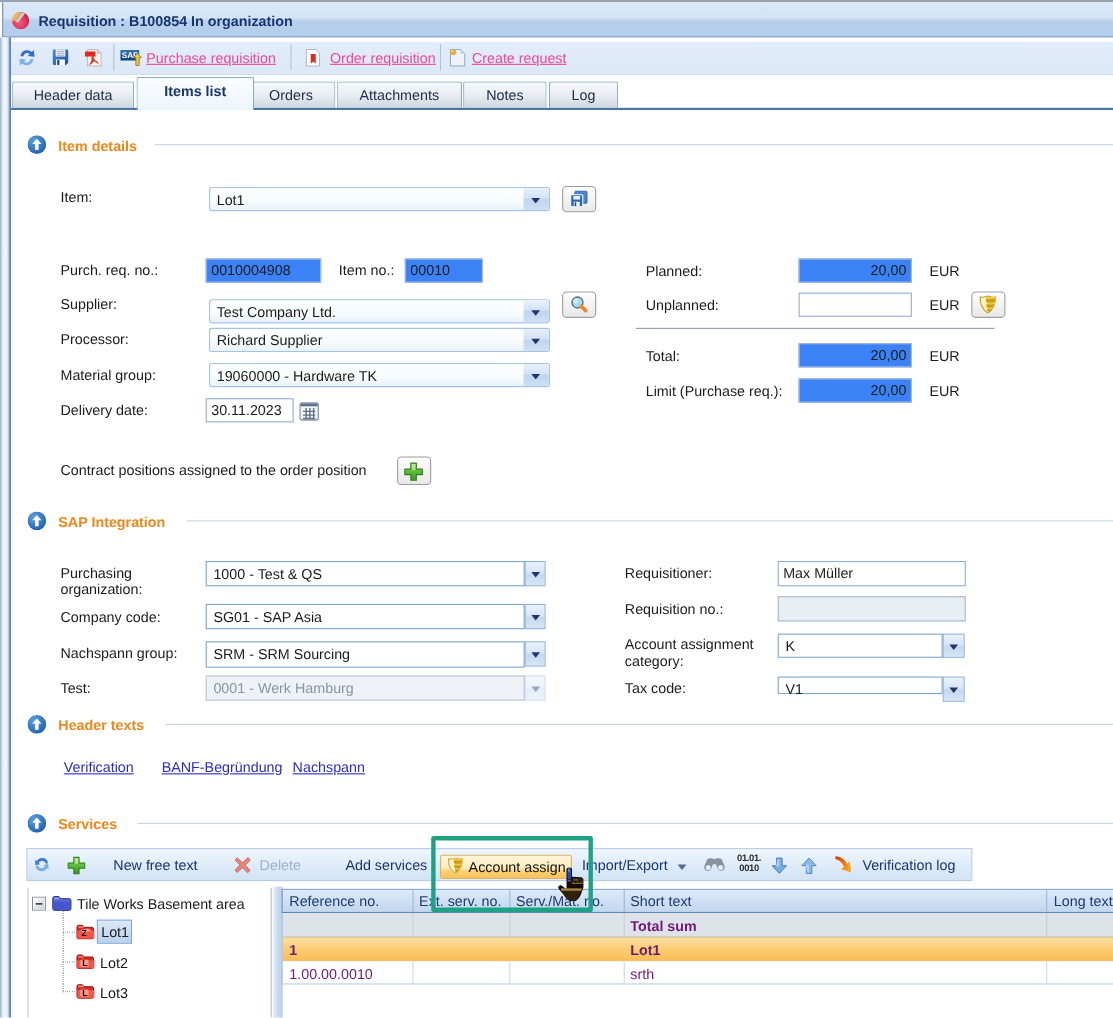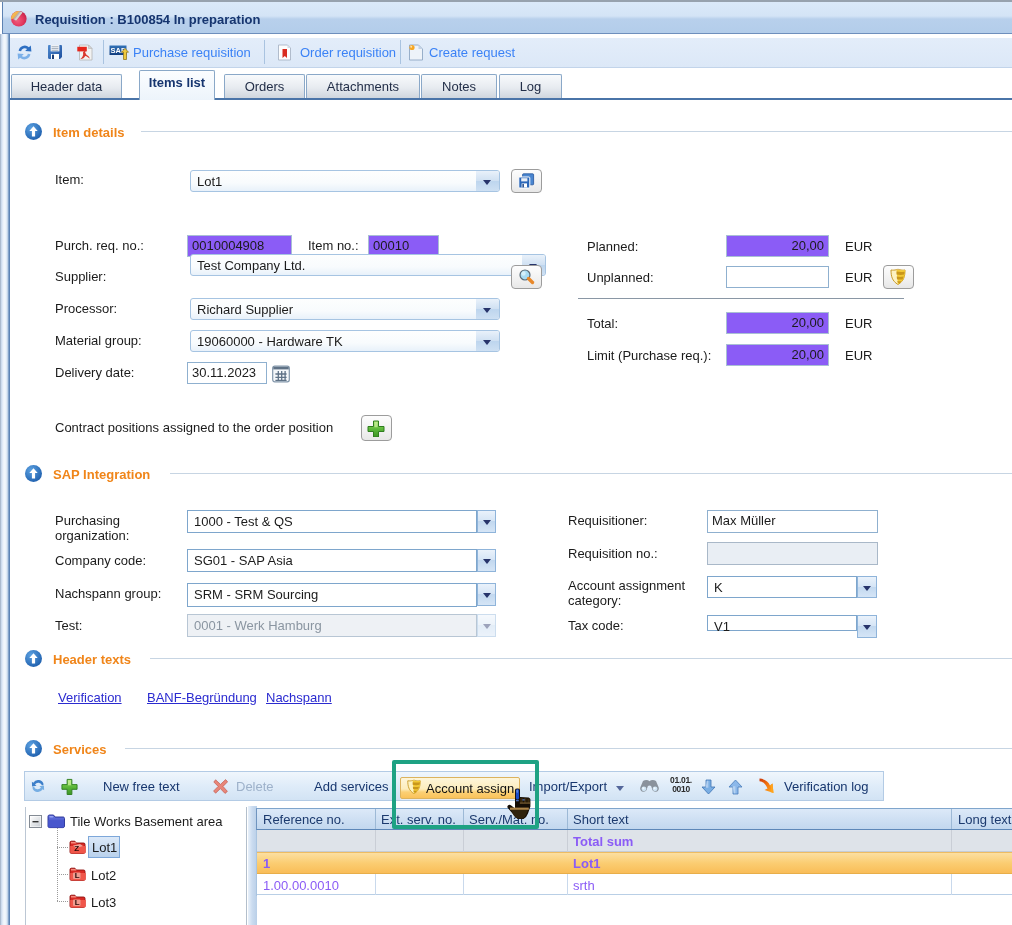--- a/index.html
+++ b/index.html
@@ -10,38 +10,38 @@
 
 #topline { left:0; top:0; width:1012px; height:2px; background:#97a2ae; }
 #titlebar { left:2px; top:2px; width:1010px; height:32px;
   background:linear-gradient(180deg,#dbe9f9 0%,#d4e4f6 45%,#b8d0ec 55%,#b3cdea 100%);
   border-left:1px solid #5d82b2; border-bottom:1px solid #6e8fbd; }
 #titletext { left:35px; top:12px; font-size:13px; font-weight:bold; color:#16356f;}
 #toolbar { left:10px; top:38px; width:1002px; height:30px;
   background:linear-gradient(180deg,#e3edfa 0%,#dce8f7 100%);
   border-bottom:1px solid #c2d4ea; }
 .tsep { position:absolute; top:40px; width:1px; height:24px; background:#a9c3e0; }
-.tbtxt { position:absolute; top:45px; font-size:13px; color:#3b82f6; }
+.tbtxt { position:absolute; top:45px; font-size:13px; color:#ec4899;text-decoration:underline; }
 
 #tabline { left:10px; top:98px; width:1002px; height:2px; background:#4a74a8; }
 .tab { position:absolute; top:74px; height:24px; border:1px solid #8aa8c8; border-bottom:none;
   background:linear-gradient(180deg,#f8fafc 0%,#e7ebf0 55%,#cfd6de 100%);
   font-size:13px; color:#222e48; text-align:center; line-height:23px; border-radius:2px 2px 0 0;}
 .tab.active { top:70px; height:30px; background:linear-gradient(180deg,#fbfdff 0%,#edf4fb 100%);
   font-weight:bold; color:#16356f; z-index:3; }
 #frameleft { left:0; top:34px; width:10px; height:891px;
   background:linear-gradient(90deg,#93a2b4 0,#c3d4ea 1px,#e9f1fa 3px,#f4f9fd 5px,#d9e6f4 7px,#a9c2de 8px,#5d84b5 9px); }
 
 .sech { position:absolute; font-size:13px; font-weight:bold; color:#f08519; }
 .secrule { position:absolute; height:1px; background:#c7d5e3; }
 .circ { position:absolute; width:17px; height:17px; }
 
 .inp { position:absolute; border:1px solid #8fb0cf; background:#fff; font-size:13px;
   color:#1b1b1b; padding:0 4px; line-height:20px; }
-.inp.ro { background:#8b5cf6; border-color:#a9bfd4; }
+.inp.ro { background:#3b82f6; border-color:#a9bfd4; }
 .combo { position:absolute; border:1px solid #a6c4e2; border-radius:3px;
   background:linear-gradient(180deg,#fdfefe 0%,#f8fbfd 60%,#e8f1fa 100%); font-size:13px; color:#1b1b1b; }
 .combo .txt { position:absolute; left:6px; top:3px; }
 .combo .arr { position:absolute; right:0; top:0; bottom:0; width:23px; border-radius:0 2px 2px 0;
   background:linear-gradient(180deg,#e9f1fa 0%,#cfe0f2 50%,#bdd5ee 50%,#cee0f3 100%); }
 .combo .arr:before { content:""; position:absolute; left:7px; top:9px;
   border-left:4.5px solid transparent; border-right:4.5px solid transparent; border-top:5px solid #27346b; }
 .combo2 { position:absolute; border:1px solid #7ea6cc; background:#fff; font-size:13px; color:#1b1b1b; }
 .combo2 .txt { position:absolute; left:6px; top:3px; }
 .cbtn { position:absolute; border:1px solid #8fb4da;
@@ -63,21 +63,21 @@
 #tblhead { left:256px; top:808px; width:756px; height:22px; border-left:1px solid #6f94bf;
   background:linear-gradient(180deg,#dce9f8 0%,#cfe0f3 50%,#c2d7ee 100%);
   border-top:1px solid #7fa5cc; border-bottom:1px solid #5d87b8; }
 .th { position:absolute; top:812px; font-size:13px; color:#1c3a6e; }
 .colsep { position:absolute; width:1px; background:#9db9d6; }
 #rowsum { left:257px; top:830px; width:755px; height:22px; background:#dee3e9; border-bottom:1px solid #c6ccd4;}
 #roworange { left:257px; top:852px; width:755px; height:22px;
   background:linear-gradient(180deg,#fcdfa1 0%,#fbcd72 50%,#f9bd58 100%);
   border-top:1px solid #eebc62; border-bottom:1px solid #e8ae49; }
 #rowwhite { left:257px; top:874px; width:755px; height:21px; background:#fff; border-bottom:1px solid #b9cfe6; }
-.td { position:absolute; font-size:13px; color:#8b5cf6; }
+.td { position:absolute; font-size:13px; color:#701a75; }
 
 #teal { left:392px; top:760px; width:147px; height:69px; border:4px solid #1ea283; border-radius:2px; z-index:50;}
 #acctbtn { left:400px; top:777px; width:120px; height:22px; border:1px solid #dcb35e; border-radius:2px;
   background:linear-gradient(180deg,#fdf5da 0%,#fcedbd 55%,#fbd075 70%,#fac25a 100%); z-index:40;
   box-shadow:0 1px 0 #e8ecf2; }
 #acctbtn span { position:absolute; left:25px; top:3px; font-size:13px; color:#111; white-space:nowrap; }
 </style>
 </head>
 <body>
 <div class="abs" id="topline"></div>
@@ -97,21 +97,21 @@
    <stop offset="0%" stop-color="#a5e06b"></stop>
         <stop offset="50%" stop-color="#5cb83a"></stop>
         <stop offset="100%" stop-color="#3c9424"></stop>
   </linearGradient>
  </defs>
  <circle cx="8.8" cy="8.8" r="7.8" fill="url(#ballr)"></circle>
  <path d="M0.9 9.5 A8 8 0 0 1 9.8 1.1 L9 4.5 L3.5 8.5 Z" fill="url(#goldg)"></path>
  <path d="M3.2 8.9 L9.3 1.2 A7.8 7.8 0 0 1 12.6 2.6 L6 10.5 A7 7 0 0 1 3.2 8.9 Z" fill="#b9b0ae"></path>
  <path d="M4.6 9.6 L10.8 1.7 A7.8 7.8 0 0 1 12.4 2.5 L6.2 10.4 Z" fill="#d8d2d0"></path>
 </svg>
-<div class="abs" id="titletext">Requisition : B100854 In preparation</div>
+<div class="abs" id="titletext">Requisition : B100854 In organization</div>
 <div class="abs" id="toolbar"></div>
 <div class="tsep" style="left:103px"></div>
 <div class="tsep" style="left:264px"></div>
 <div class="tsep" style="left:400px"></div>
 
 <svg class="abs" style="left:16px;top:44px;width:17px;height:17px" viewBox="0 0 17 17">
  <path d="M2.6 6.8 A6.2 6.2 0 0 1 12.9 3.3 L14.8 1.4 L15.4 7.6 L9.2 7 L11.1 5.1 A3.7 3.7 0 0 0 5.1 7.3 Z" fill="#2e6fc2"></path>
  <path d="M14.4 10.2 A6.2 6.2 0 0 1 4.1 13.7 L2.2 15.6 L1.6 9.4 L7.8 10 L5.9 11.9 A3.7 3.7 0 0 0 11.9 9.7 Z" fill="#7cb0e8"></path>
 </svg>
 <svg class="abs" style="left:47px;top:44px;width:16px;height:16px" viewBox="0 0 16 16">
@@ -155,21 +155,21 @@
 <div class="tbtxt" style="left:300px">Order requisition</div>
 <svg class="abs" style="left:408px;top:44px;width:16px;height:17px" viewBox="0 0 16 17">
  <path d="M1.5 1 h9 l4 4 v11 h-13 Z" fill="#eef3f9" stroke="#8fa7c4" stroke-width="0.9"></path>
  <path d="M10.5 1 l4 4 h-4 Z" fill="#c4d2e4"></path>
  <circle cx="4" cy="3.5" r="2.6" fill="#f6a623"></circle>
     <circle cx="3.2" cy="2.7" r="1" fill="#fde2ae"></circle>
 </svg>
 <div class="tbtxt" style="left:429px">Create request</div>
 
 <div class="tab" style="left:11px;width:111px">Header data</div>
-<div class="tab active" style="left:139px;width:76px">Items list</div>
+<div class="tab active" style="left:124px;width:107px">Items list</div>
 <div class="tab" style="left:224px;width:81px">Orders</div>
 <div class="tab" style="left:306px;width:114px">Attachments</div>
 <div class="tab" style="left:421px;width:76px">Notes</div>
 <div class="tab" style="left:499px;width:63px">Log</div>
 <div class="abs" id="tabline"></div>
 <div class="abs" id="frameleft"></div>
 
 <svg class="circ" style="left:25px;top:123px" viewBox="0 0 17 17">
  <defs>
       <radialGradient id="bc" cx="35%" cy="30%" r="80%">
@@ -196,21 +196,21 @@
  <rect x="3.6" y="10.4" width="5.4" height="4" fill="#fff"></rect>
  <rect x="4.4" y="10.9" width="1.5" height="3.5" fill="#1d4584"></rect>
 </svg>
 
 <div class="lbl" style="left:55px;top:238px">Purch. req. no.:</div>
 <div class="inp ro" style="left:187px;top:235px;width:105px;height:22px">0010004908</div>
 <div class="lbl" style="left:308px;top:238px">Item no.:</div>
 <div class="inp ro" style="left:368px;top:235px;width:71px;height:22px">00010</div>
 
 <div class="lbl" style="left:55px;top:269px">Supplier:</div>
-<div class="combo" style="left:190px;top:254px;width:356px;height:22px">
+<div class="combo" style="left:190px;top:272px;width:310px;height:22px">
     <span class="txt">Test Company Ltd.</span>
     <span class="arr"></span>
   </div>
 <div class="btn" style="left:511px;top:265px"></div>
 <svg class="abs" style="left:517px;top:268px;width:19px;height:19px" viewBox="0 0 19 19">
  <circle cx="8" cy="7" r="5" fill="#a8dcf4" stroke="#5a6b78" stroke-width="1.2"></circle>
  <circle cx="6.5" cy="5.5" r="2.2" fill="#d4f0fb"></circle>
  <path d="M11.5 10.5 l4 4" stroke="#e8882a" stroke-width="3.4" stroke-linecap="round"></path>
 </svg>
 

